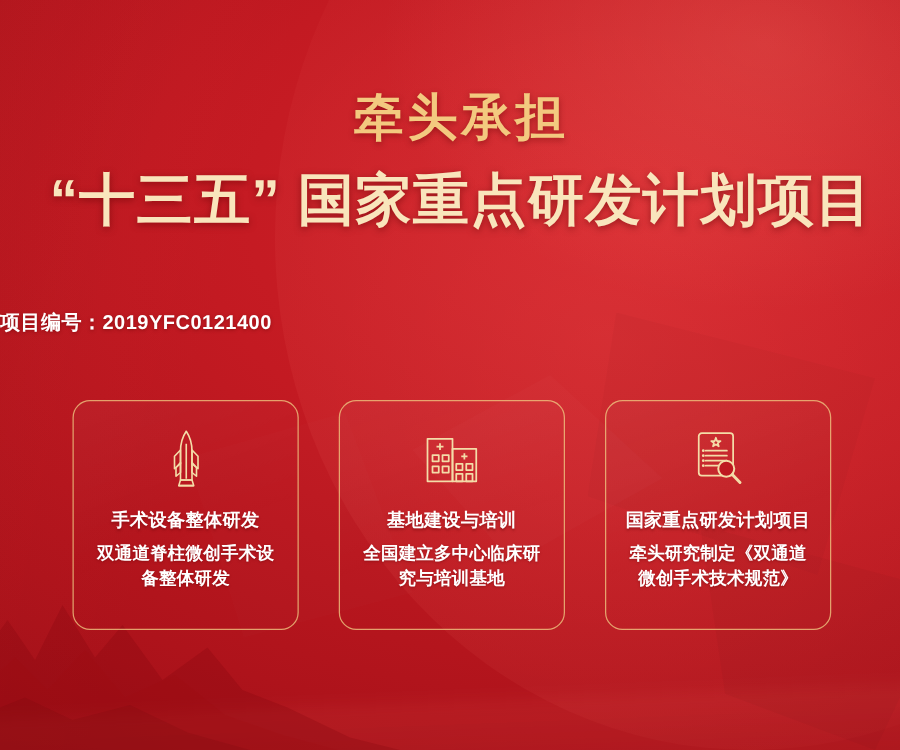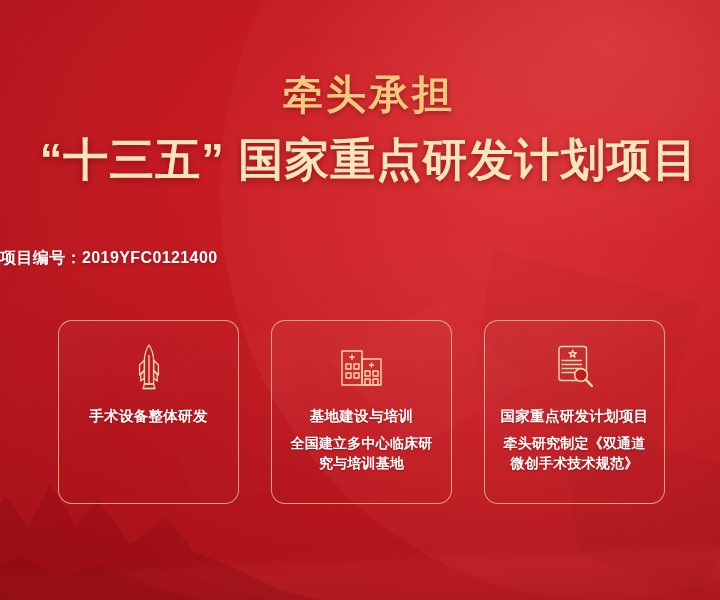--- a/index.html
+++ b/index.html
@@ -183,20 +183,21 @@
           <path d="M10.4 17 L5.6 22 L5.6 32 L10.4 28 Z"></path>
           <path d="M19.6 17 L24.4 22 L24.4 32 L19.6 28 Z"></path>
           <path d="M10.4 27 L6.8 31 L6.8 38 L10.4 35 Z"></path>
           <path d="M19.6 27 L23.2 31 L23.2 38 L19.6 35 Z"></path>
           <path d="M10.4 41 L9 45.5 L21 45.5 L19.6 41 Z"></path>
           <line x1="15" y1="12" x2="15" y2="40"></line>
           <line x1="9" y1="45.5" x2="21" y2="45.5"></line>
         </svg>
       </div>
       <div class="card-title">手术设备整体研发</div>
+      <div class="card-desc">双通道脊柱微创手术设备整体研发</div>
     </div>
 
     <div class="card">
       <div class="card-icon">
         <svg width="44" height="40" viewBox="0 0 44 40" fill="none" stroke="#F4DCA8" stroke-width="1.4" stroke-linejoin="round">
           <rect x="2" y="4" width="20" height="34"></rect>
           <rect x="22" y="12" width="19" height="26"></rect>
           <path d="M12 7.5 L12 13 M9.2 10.2 L14.8 10.2"></path>
           <path d="M31.5 15.5 L31.5 20.5 M29 18 L34 18"></path>
           <rect x="6" y="17" width="5" height="5"></rect>

